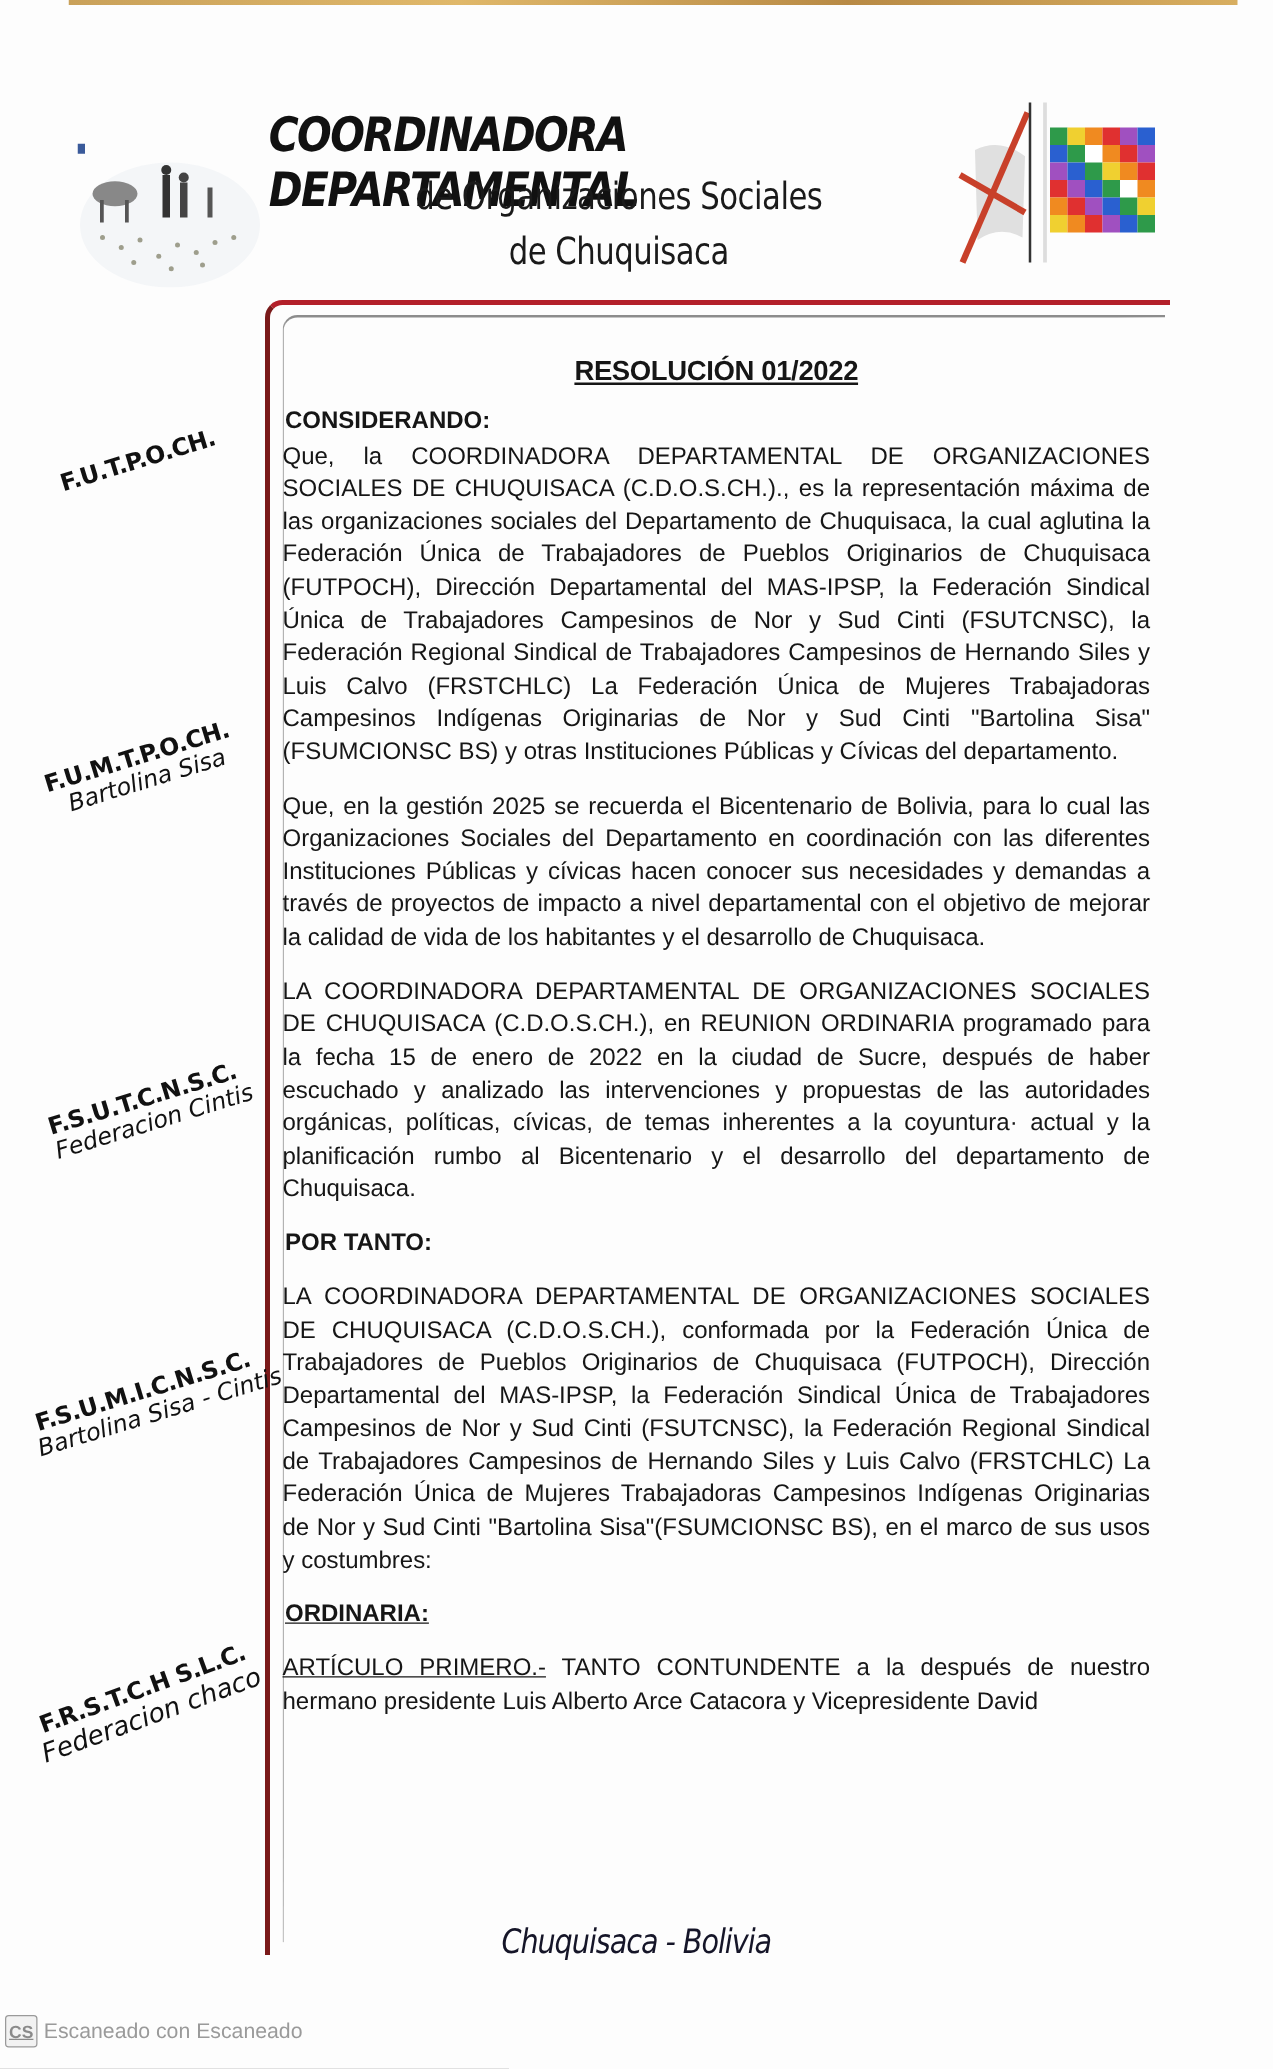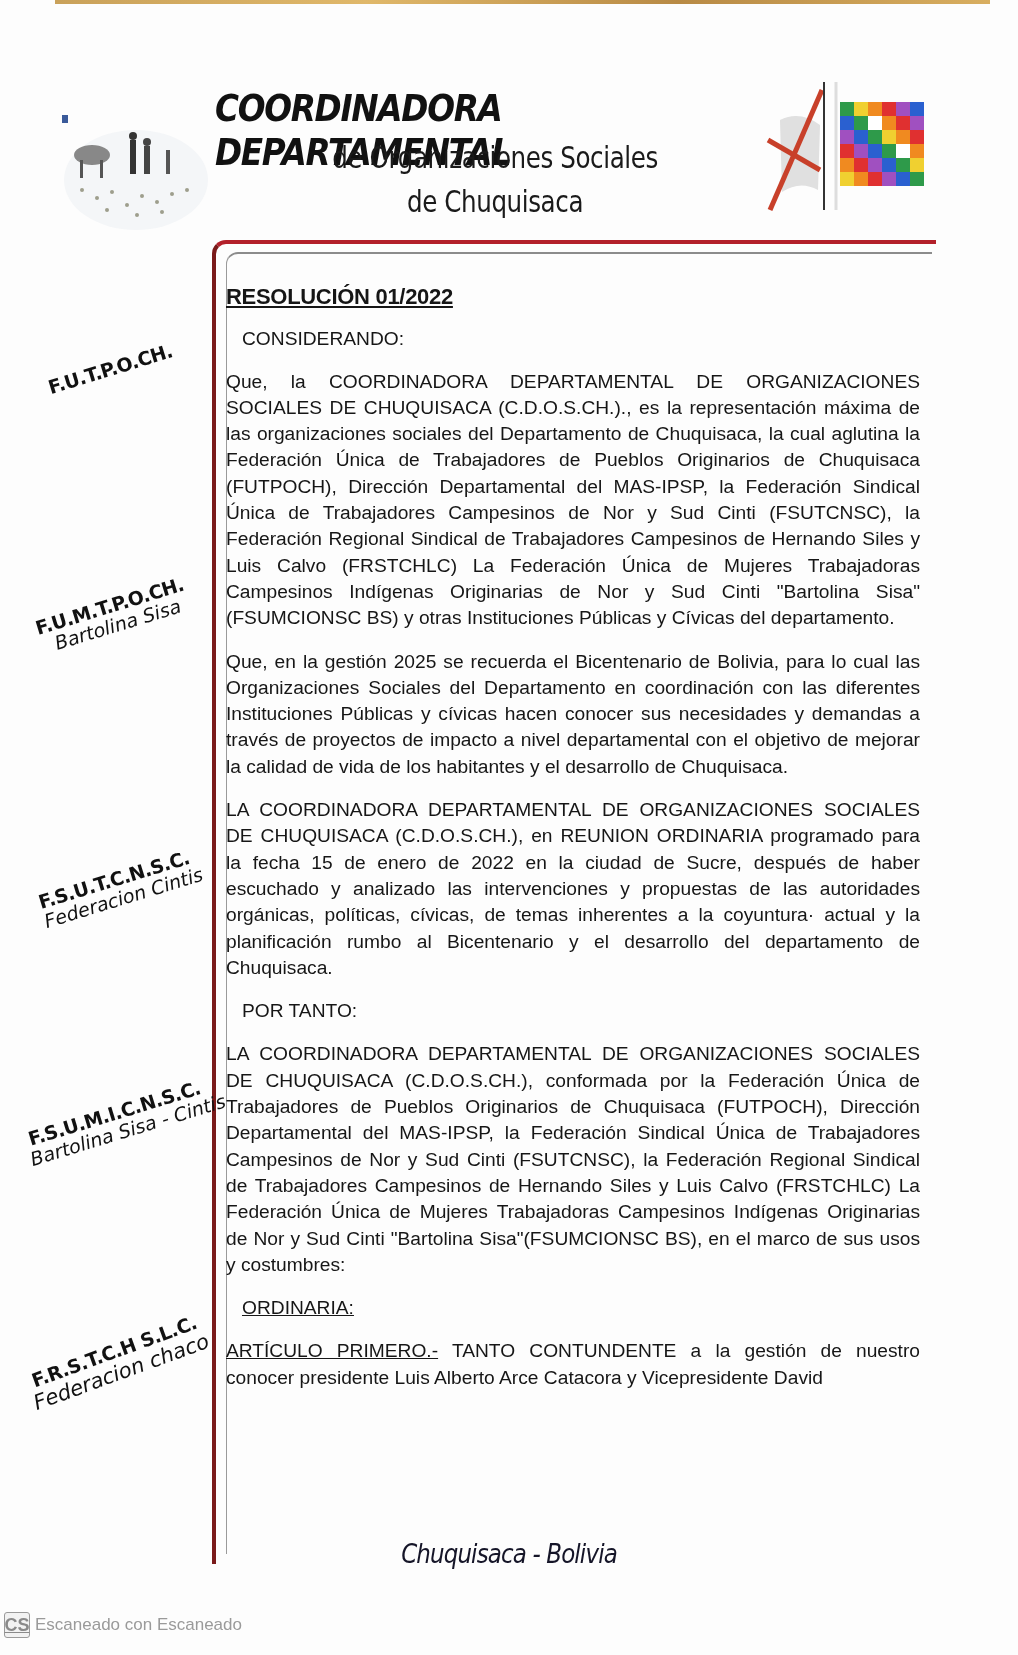--- a/index.html
+++ b/index.html
@@ -46,40 +46,40 @@
       line-height: 1.05;
     }
     .side-label .abbr { font-weight: bold; font-size: 19px; display: block; letter-spacing: -0.5px; }
     .side-label .sub { font-style: italic; font-size: 19px; display: block; }
 
     .content {
       position: absolute; left: 226px; top: 280px; width: 694px;
       font-size: 19.2px; line-height: 26.3px; text-align: justify; color: #161616;
     }
     .res-title {
-      font-weight: bold; font-size: 22px; text-decoration: underline;
+      text-align: center; font-weight: bold; font-size: 22px; text-decoration: underline;
       margin: 4px 0 14px 0; letter-spacing: -0.3px;
     }
-    .section-head { font-weight: normal; margin: 16px; }
+    .section-head { font-weight: bold; margin: 2px; }
     .para { margin: 0 0 17px 0; }
     .underline { text-decoration: underline; }
     .bold { font-weight: normal; }
 
     .footer-place {
       position: absolute; left: 0; width: 1018px; top: 1538px; text-align: center;
       font-family: "DejaVu Sans", sans-serif; font-style: italic; font-size: 27px;
       color: #151528; letter-spacing: -1px; transform: scaleX(0.85);
     }
     .cs-mark {
       position: absolute; left: 4px; top: 1612px; display: flex; align-items: center;
       font-family: "Liberation Sans", sans-serif; font-size: 17px; color: #9a9a9a;
     }
     .cs-icon {
       width: 24px; height: 24px; border: 1.5px solid #9a9a9a; border-radius: 3px;
-      font-size: 18px; font-weight: bold; display: flex; align-items: center;
+      font-size: 14px; font-weight: bold; display: flex; align-items: center;
       justify-content: center; margin-right: 5px; color: #8a8a8a; background: #f2f2f2; text-decoration: underline;
     }
   </style>
 </head>
 <body>
 
 <div class="top-strip"></div>
 
 <svg class="logo-left" viewBox="0 0 148 120">
   <ellipse cx="74" cy="70" rx="72" ry="50" fill="#f4f6f8"></ellipse>
@@ -189,21 +189,21 @@
   <p class="section-head">CONSIDERANDO:</p>
   <p class="para">Que, la COORDINADORA DEPARTAMENTAL DE ORGANIZACIONES SOCIALES DE CHUQUISACA (C.D.O.S.CH.)., es la representación máxima de las organizaciones sociales del Departamento de Chuquisaca, la cual aglutina la Federación Única de Trabajadores de Pueblos Originarios de Chuquisaca (FUTPOCH), Dirección Departamental del MAS-IPSP, la Federación Sindical Única de Trabajadores Campesinos de Nor y Sud Cinti (FSUTCNSC), la Federación Regional Sindical de Trabajadores Campesinos de Hernando Siles y Luis Calvo (FRSTCHLC) La Federación Única de Mujeres Trabajadoras Campesinos Indígenas Originarias de Nor y Sud Cinti "Bartolina Sisa"(FSUMCIONSC BS) y otras Instituciones Públicas y Cívicas del departamento.</p>
   <p class="para">Que, en la gestión 2025 se recuerda el Bicentenario de Bolivia, para lo cual las Organizaciones Sociales del Departamento en coordinación con las diferentes Instituciones Públicas y cívicas hacen conocer sus necesidades y demandas a través de proyectos de impacto a nivel departamental con el objetivo de mejorar la calidad de vida de los habitantes y el desarrollo de Chuquisaca.</p>
   <p class="para">LA COORDINADORA DEPARTAMENTAL DE ORGANIZACIONES SOCIALES DE CHUQUISACA (C.D.O.S.CH.), en REUNION ORDINARIA programado para la fecha 15 de enero de 2022 en la ciudad de Sucre, después de haber escuchado y analizado las intervenciones y propuestas de las autoridades orgánicas, políticas, cívicas, de temas inherentes a la coyuntura· actual y la planificación rumbo al Bicentenario y el desarrollo del departamento de Chuquisaca.</p>
   <p class="section-head" style="margin-bottom:17px;">POR TANTO:</p>
   <p class="para">LA COORDINADORA DEPARTAMENTAL DE ORGANIZACIONES SOCIALES DE CHUQUISACA (C.D.O.S.CH.), conformada por la Federación Única de Trabajadores de Pueblos Originarios de Chuquisaca (FUTPOCH), Dirección Departamental del MAS-IPSP, la Federación Sindical Única de Trabajadores Campesinos de Nor y Sud Cinti (FSUTCNSC), la Federación Regional Sindical de Trabajadores Campesinos de Hernando Siles y Luis Calvo (FRSTCHLC) La Federación Única de Mujeres Trabajadoras Campesinos Indígenas Originarias de Nor y Sud Cinti "Bartolina Sisa"(FSUMCIONSC BS), en el marco de sus usos y costumbres:</p>
   <p class="section-head underline" style="margin-bottom:17px;">ORDINARIA:</p>
   <p class="para">
     <span class="bold underline">ARTÍCULO PRIMERO.-</span>
     <span class="bold">TANTO CONTUNDENTE</span>
-    <span>a la gestión de nuestro conocer presidente Luis Alberto Arce Catacora y Vicepresidente David</span>
+    <span>a la después de nuestro hermano presidente Luis Alberto Arce Catacora y Vicepresidente David</span>
   </p>
 </div>
 
 <div class="footer-place">Chuquisaca - Bolivia</div>
 
 <div class="cs-mark">
   <span class="cs-icon">CS</span>
   <span>Escaneado con Escaneado</span>
 </div>
 

